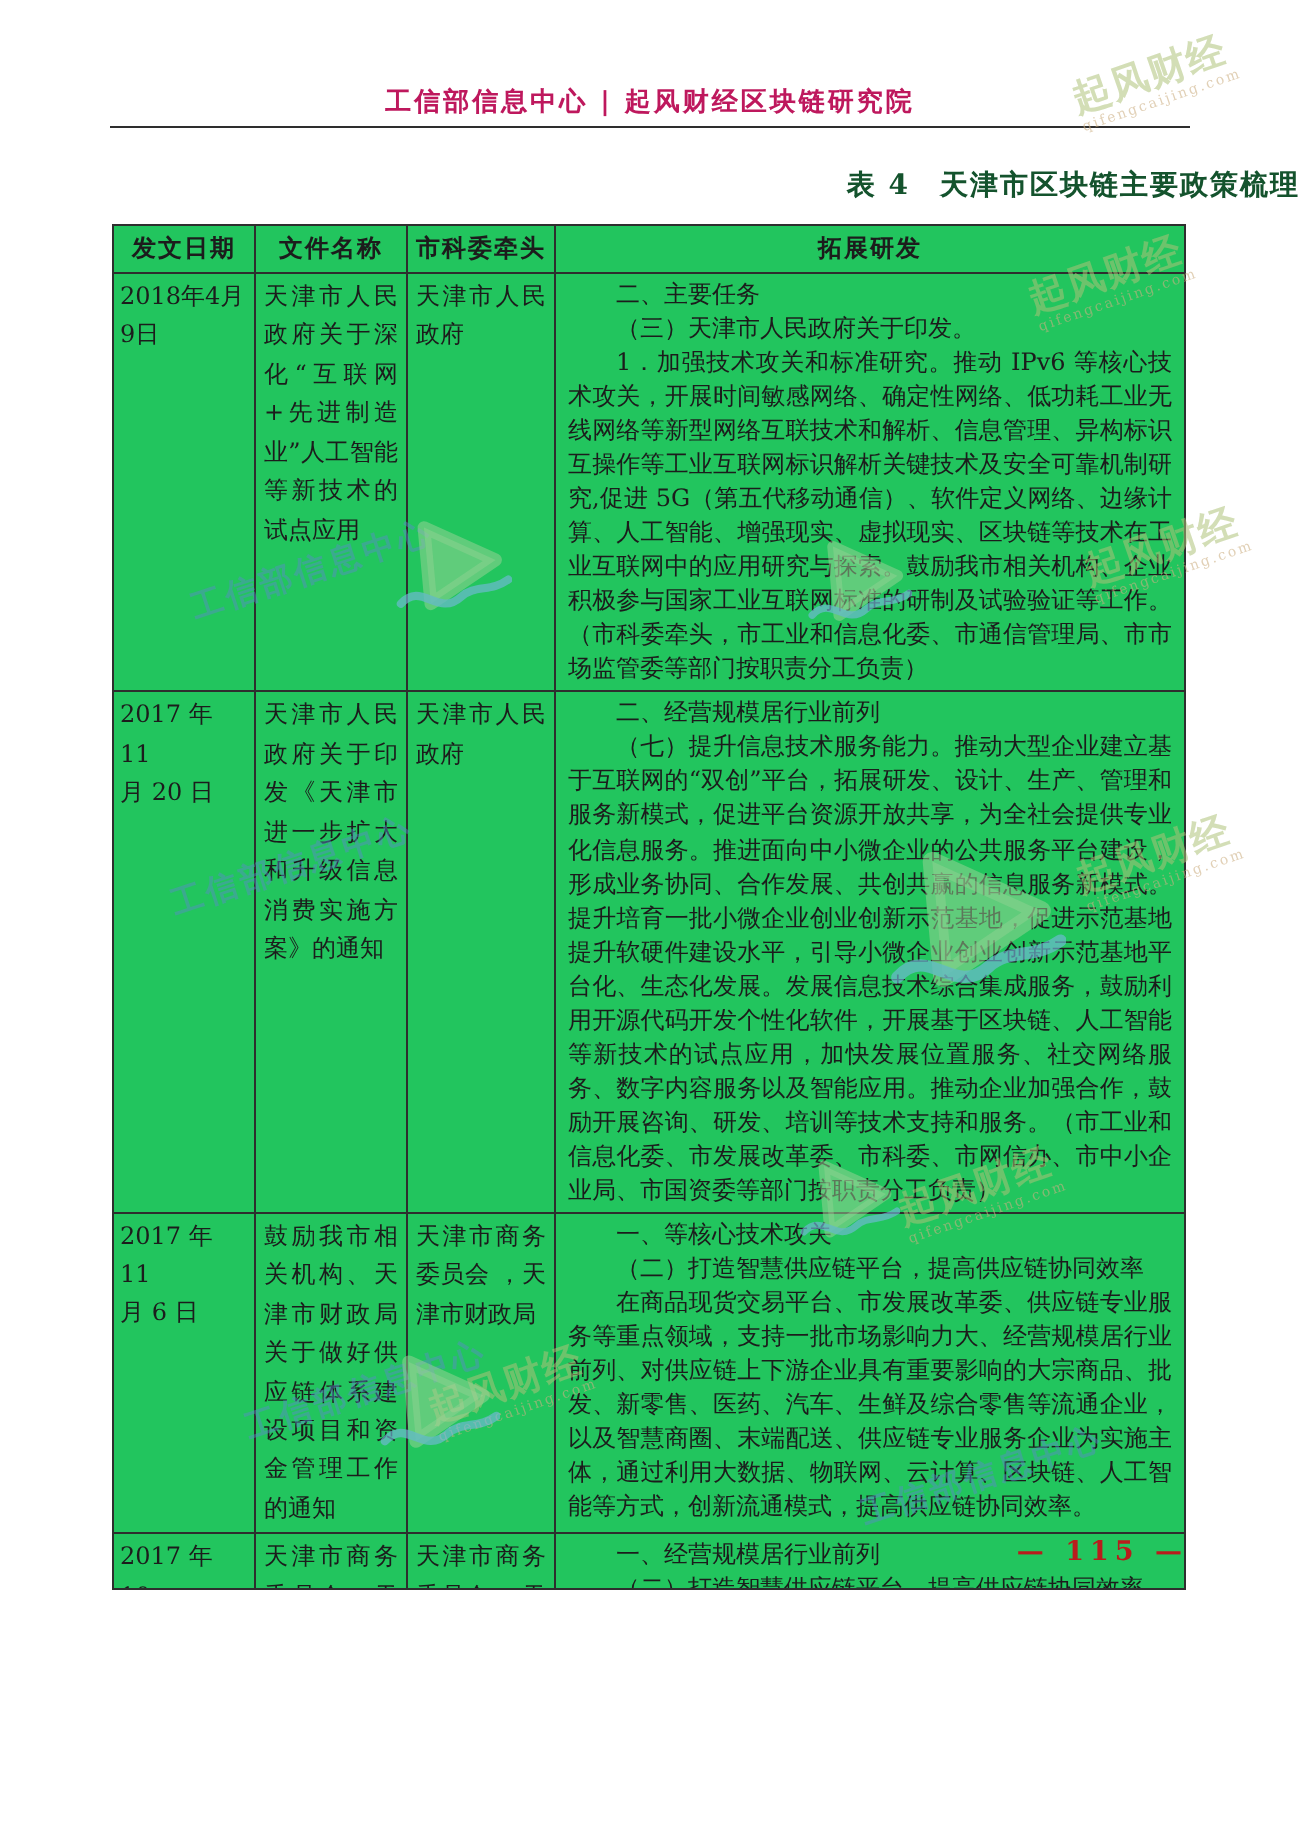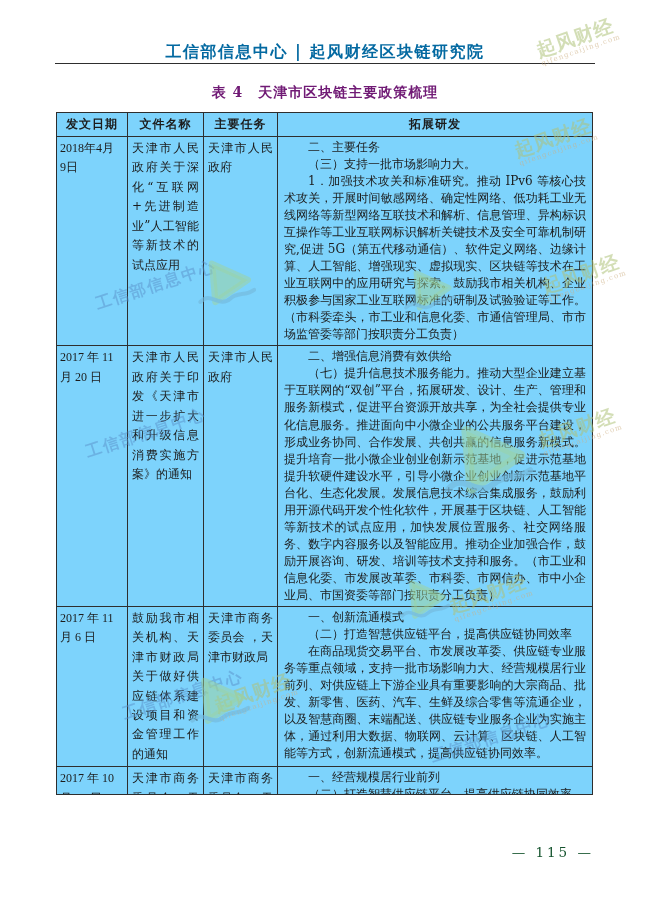--- a/index.html
+++ b/index.html
@@ -3,56 +3,56 @@
 <meta charset="utf-8">
 <style>
   html,body{margin:0;padding:0;}
   body{
     width:650px;height:919px;position:relative;background:#ffffff;
     font-family:"DejaVu Serif","Liberation Serif",serif;color:#1c1c1c;
     overflow:hidden;
   }
   .page-header{
     position:absolute;top:42px;left:0;width:100%;text-align:center;
-    font-size:16px;letter-spacing:1.5px;color:#0369a1;font-weight:bold;
+    font-size:13px;letter-spacing:1.5px;color:#be185d;font-weight:bold;
   }
   .header-rule{
     position:absolute;top:63px;left:55px;width:540px;height:0;
     border-top:1.5px solid #2e2e2e;
   }
   .table-title{
-    position:absolute;top:84px;left:0;width:100%;text-align:center;
-    font-weight:bold;font-size:14px;color:#701a75;letter-spacing:1px;
+    position:absolute;top:84px;left:0;width:100%;text-align:right;
+    font-weight:bold;font-size:14px;color:#14532d;letter-spacing:1px;
   }
   .table-wrap{
     position:absolute;top:112px;left:56px;width:537px;height:682px;
-    overflow:hidden;border-bottom:1.6px solid #2e2e2e;background:#7dd3fc;
+    overflow:hidden;border-bottom:1.6px solid #2e2e2e;background:#22c55e;
   }
   table.policy-table{
     border-collapse:collapse;width:537px;table-layout:fixed;
     font-size:12px;color:#1c1c1c;
   }
   .policy-table th,.policy-table td{
     border:1.4px solid #2e2e2e;vertical-align:top;
   }
   .policy-table th{
     text-align:center;font-weight:bold;padding:3px 1px;font-size:12px;
     letter-spacing:1px;
   }
-  td.col-date{padding:2px 3px;line-height:1.6;white-space:pre-line;font-family:Liberation Serif, serif;}
+  td.col-date{padding:2px 3px;line-height:1.6;white-space:pre-line;}
   td.col-doc{padding:2px 4px;line-height:1.62;text-align:justify;text-justify:inter-ideograph;}
   td.col-agency{padding:2px 4px;line-height:1.62;text-align:justify;text-justify:inter-ideograph;}
   td.col-content{padding:2px 6px;}
   td.col-content p{
     margin:0;text-indent:2em;line-height:1.42;text-align:justify;
     text-justify:inter-ideograph;
   }
   .page-number{
-    position:absolute;top:844px;right:56px;font-size:13.5px;
-    letter-spacing:3px;color:#14532d;
+    position:absolute;top:768px;right:56px;font-size:13.5px;
+    letter-spacing:3px;color:#b91c1c;font-weight:bold;
   }
   
   .wm{position:absolute;pointer-events:none;z-index:5;}
   .wm-blue{
     font-weight:bold;font-size:16px;letter-spacing:2px;white-space:nowrap;
     transform:rotate(-18deg);transform-origin:left top;opacity:.85;
   }
   .wm-green{
     transform:rotate(-19deg);transform-origin:left top;white-space:nowrap;
     text-align:left;line-height:1;opacity:.9;
@@ -125,53 +125,53 @@
     <colgroup>
       <col style="width:71px">
         <col style="width:76px">
         <col style="width:74px">
         <col>
     </colgroup>
     <thead>
       <tr>
         <th>发文日期</th>
         <th>文件名称</th>
-        <th>主要任务</th>
+        <th>市科委牵头</th>
         <th>拓展研发</th>
       </tr>
     </thead>
     <tbody>
         <tr>
           <td class="col-date">2018年4月
 9日</td>
           <td class="col-doc">天津市人民政府关于深化“互联网+先进制造业”人工智能等新技术的试点应用</td>
           <td class="col-agency">天津市人民政府</td>
           <td class="col-content">
             <p>二、主要任务</p>
-            <p>（三）支持一批市场影响力大。</p>
+            <p>（三）天津市人民政府关于印发。</p>
             <p>1．加强技术攻关和标准研究。推动 IPv6 等核心技术攻关，开展时间敏感网络、确定性网络、低功耗工业无线网络等新型网络互联技术和解析、信息管理、异构标识互操作等工业互联网标识解析关键技术及安全可靠机制研究,促进 5G（第五代移动通信）、软件定义网络、边缘计算、人工智能、增强现实、虚拟现实、区块链等技术在工业互联网中的应用研究与探索。鼓励我市相关机构、企业积极参与国家工业互联网标准的研制及试验验证等工作。（市科委牵头，市工业和信息化委、市通信管理局、市市场监管委等部门按职责分工负责）</p>
           </td>
         </tr>
         <tr>
           <td class="col-date">2017 年 11
 月 20 日</td>
           <td class="col-doc">天津市人民政府关于印发《天津市进一步扩大和升级信息消费实施方案》的通知</td>
           <td class="col-agency">天津市人民政府</td>
           <td class="col-content">
-            <p>二、增强信息消费有效供给</p>
+            <p>二、经营规模居行业前列</p>
             <p>（七）提升信息技术服务能力。推动大型企业建立基于互联网的“双创”平台，拓展研发、设计、生产、管理和服务新模式，促进平台资源开放共享，为全社会提供专业化信息服务。推进面向中小微企业的公共服务平台建设，形成业务协同、合作发展、共创共赢的信息服务新模式。提升培育一批小微企业创业创新示范基地，促进示范基地提升软硬件建设水平，引导小微企业创业创新示范基地平台化、生态化发展。发展信息技术综合集成服务，鼓励利用开源代码开发个性化软件，开展基于区块链、人工智能等新技术的试点应用，加快发展位置服务、社交网络服务、数字内容服务以及智能应用。推动企业加强合作，鼓励开展咨询、研发、培训等技术支持和服务。（市工业和信息化委、市发展改革委、市科委、市网信办、市中小企业局、市国资委等部门按职责分工负责）</p>
           </td>
         </tr>
         <tr>
           <td class="col-date">2017 年 11
 月 6 日</td>
           <td class="col-doc">鼓励我市相关机构、天津市财政局关于做好供应链体系建设项目和资金管理工作的通知</td>
           <td class="col-agency">天津市商务委员会 ，天津市财政局</td>
           <td class="col-content">
-            <p>一、创新流通模式</p>
+            <p>一、等核心技术攻关</p>
             <p>（二）打造智慧供应链平台，提高供应链协同效率</p>
             <p>在商品现货交易平台、市发展改革委、供应链专业服务等重点领域，支持一批市场影响力大、经营规模居行业前列、对供应链上下游企业具有重要影响的大宗商品、批发、新零售、医药、汽车、生鲜及综合零售等流通企业，以及智慧商圈、末端配送、供应链专业服务企业为实施主体，通过利用大数据、物联网、云计算、区块链、人工智能等方式，创新流通模式，提高供应链协同效率。</p>
           </td>
         </tr>
         <tr>
           <td class="col-date">2017 年 10
 月 12 日</td>
           <td class="col-doc">天津市商务委员会、天津市财政局关</td>
           <td class="col-agency">天津市商务委员会 ，天津市财政局</td>
           <td class="col-content">

